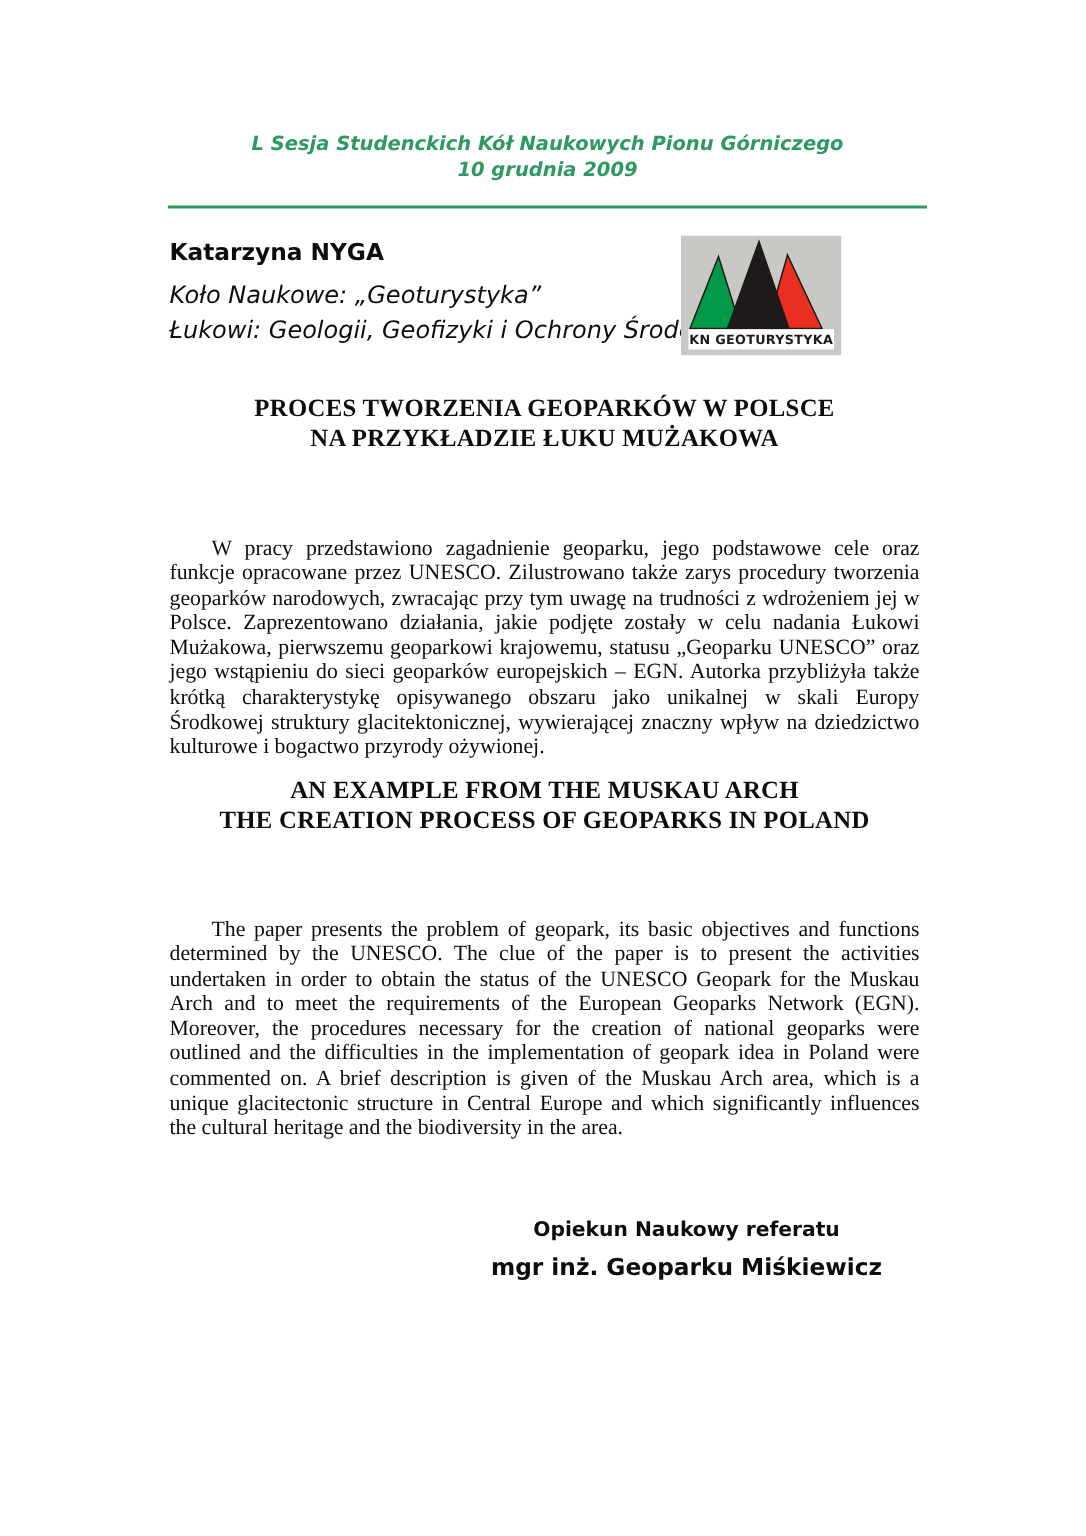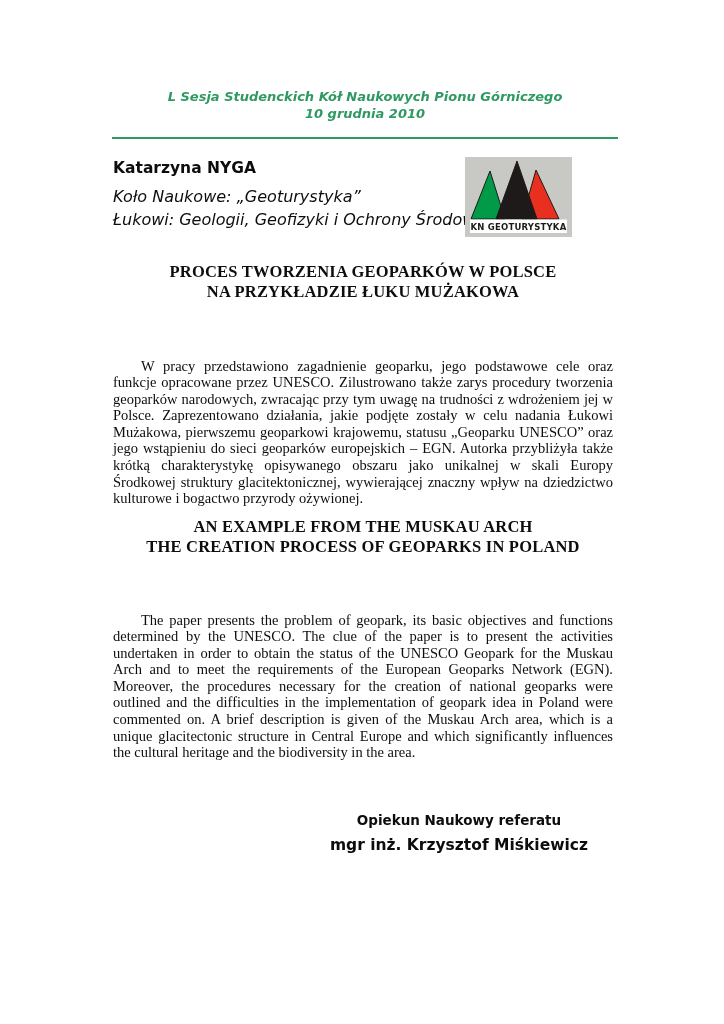--- a/index.html
+++ b/index.html
@@ -43,21 +43,21 @@
   }
   .author-line {
     font-style: italic;
     font-size: 16px;
     line-height: 22.5px;
   }
 
   
   .logo-box {
     position: absolute;
-    left: 450px;
+    left: 439px;
     top: 157px;
     width: 119px;
     height: 80px;
     padding-left: 15px;
   }
   .logo-box svg { display: block; }
   .logo-label-text {
     font-family: "DejaVu Sans", sans-serif;
     font-weight: bold;
     font-size: 8.5px;
@@ -106,21 +106,21 @@
   .supervisor-role { font-size: 13.5px; margin-bottom: 8px; }
   .supervisor-name { font-size: 15.5px; }
 </style>
 </head>
 <body>
 
 <div class="page">
 
   <div class="session-header">
     <div>L Sesja Studenckich Kół Naukowych Pionu Górniczego</div>
-    <div>10 grudnia 2010</div>
+    <div>10 grudnia 2009</div>
   </div>
 
   <div class="author-block">
     <div class="author-name">Katarzyna NYGA</div>
     <div class="author-line">Koło Naukowe: „Geoturystyka”</div>
     <div class="author-line">Łukowi: Geologii, Geofizyki i Ochrony Środowiska</div>
   </div>
 
   <div class="logo-box">
     <svg width="107" height="80" viewBox="0 0 107 80" xmlns="http://www.w3.org/2000/svg">
@@ -142,16 +142,16 @@
 
   <div class="paper-title title-en">
     <div>AN EXAMPLE FROM THE MUSKAU ARCH</div>
     <div>THE CREATION PROCESS OF GEOPARKS IN POLAND</div>
   </div>
 
   <p class="abstract abstract-en">The paper presents the problem of geopark, its basic objectives and functions determined by the UNESCO. The clue of the paper is to present the activities undertaken in order to obtain the status of the UNESCO Geopark for the Muskau Arch and to meet the requirements of the European Geoparks Network (EGN). Moreover, the procedures necessary for the creation of national geoparks were outlined and the difficulties in the implementation of geopark idea in Poland were commented on. A brief description is given of the Muskau Arch area, which is a unique glacitectonic structure in Central Europe and which significantly influences the cultural heritage and the biodiversity in the area.</p>
 
   <div class="supervisor-block">
     <div class="supervisor-role">Opiekun Naukowy referatu</div>
-    <div class="supervisor-name">mgr inż. Krzysztof Miśkiewicz</div>
+    <div class="supervisor-name">mgr inż. Geoparku Miśkiewicz</div>
   </div>
 
 </div>
 
 </body></html>

